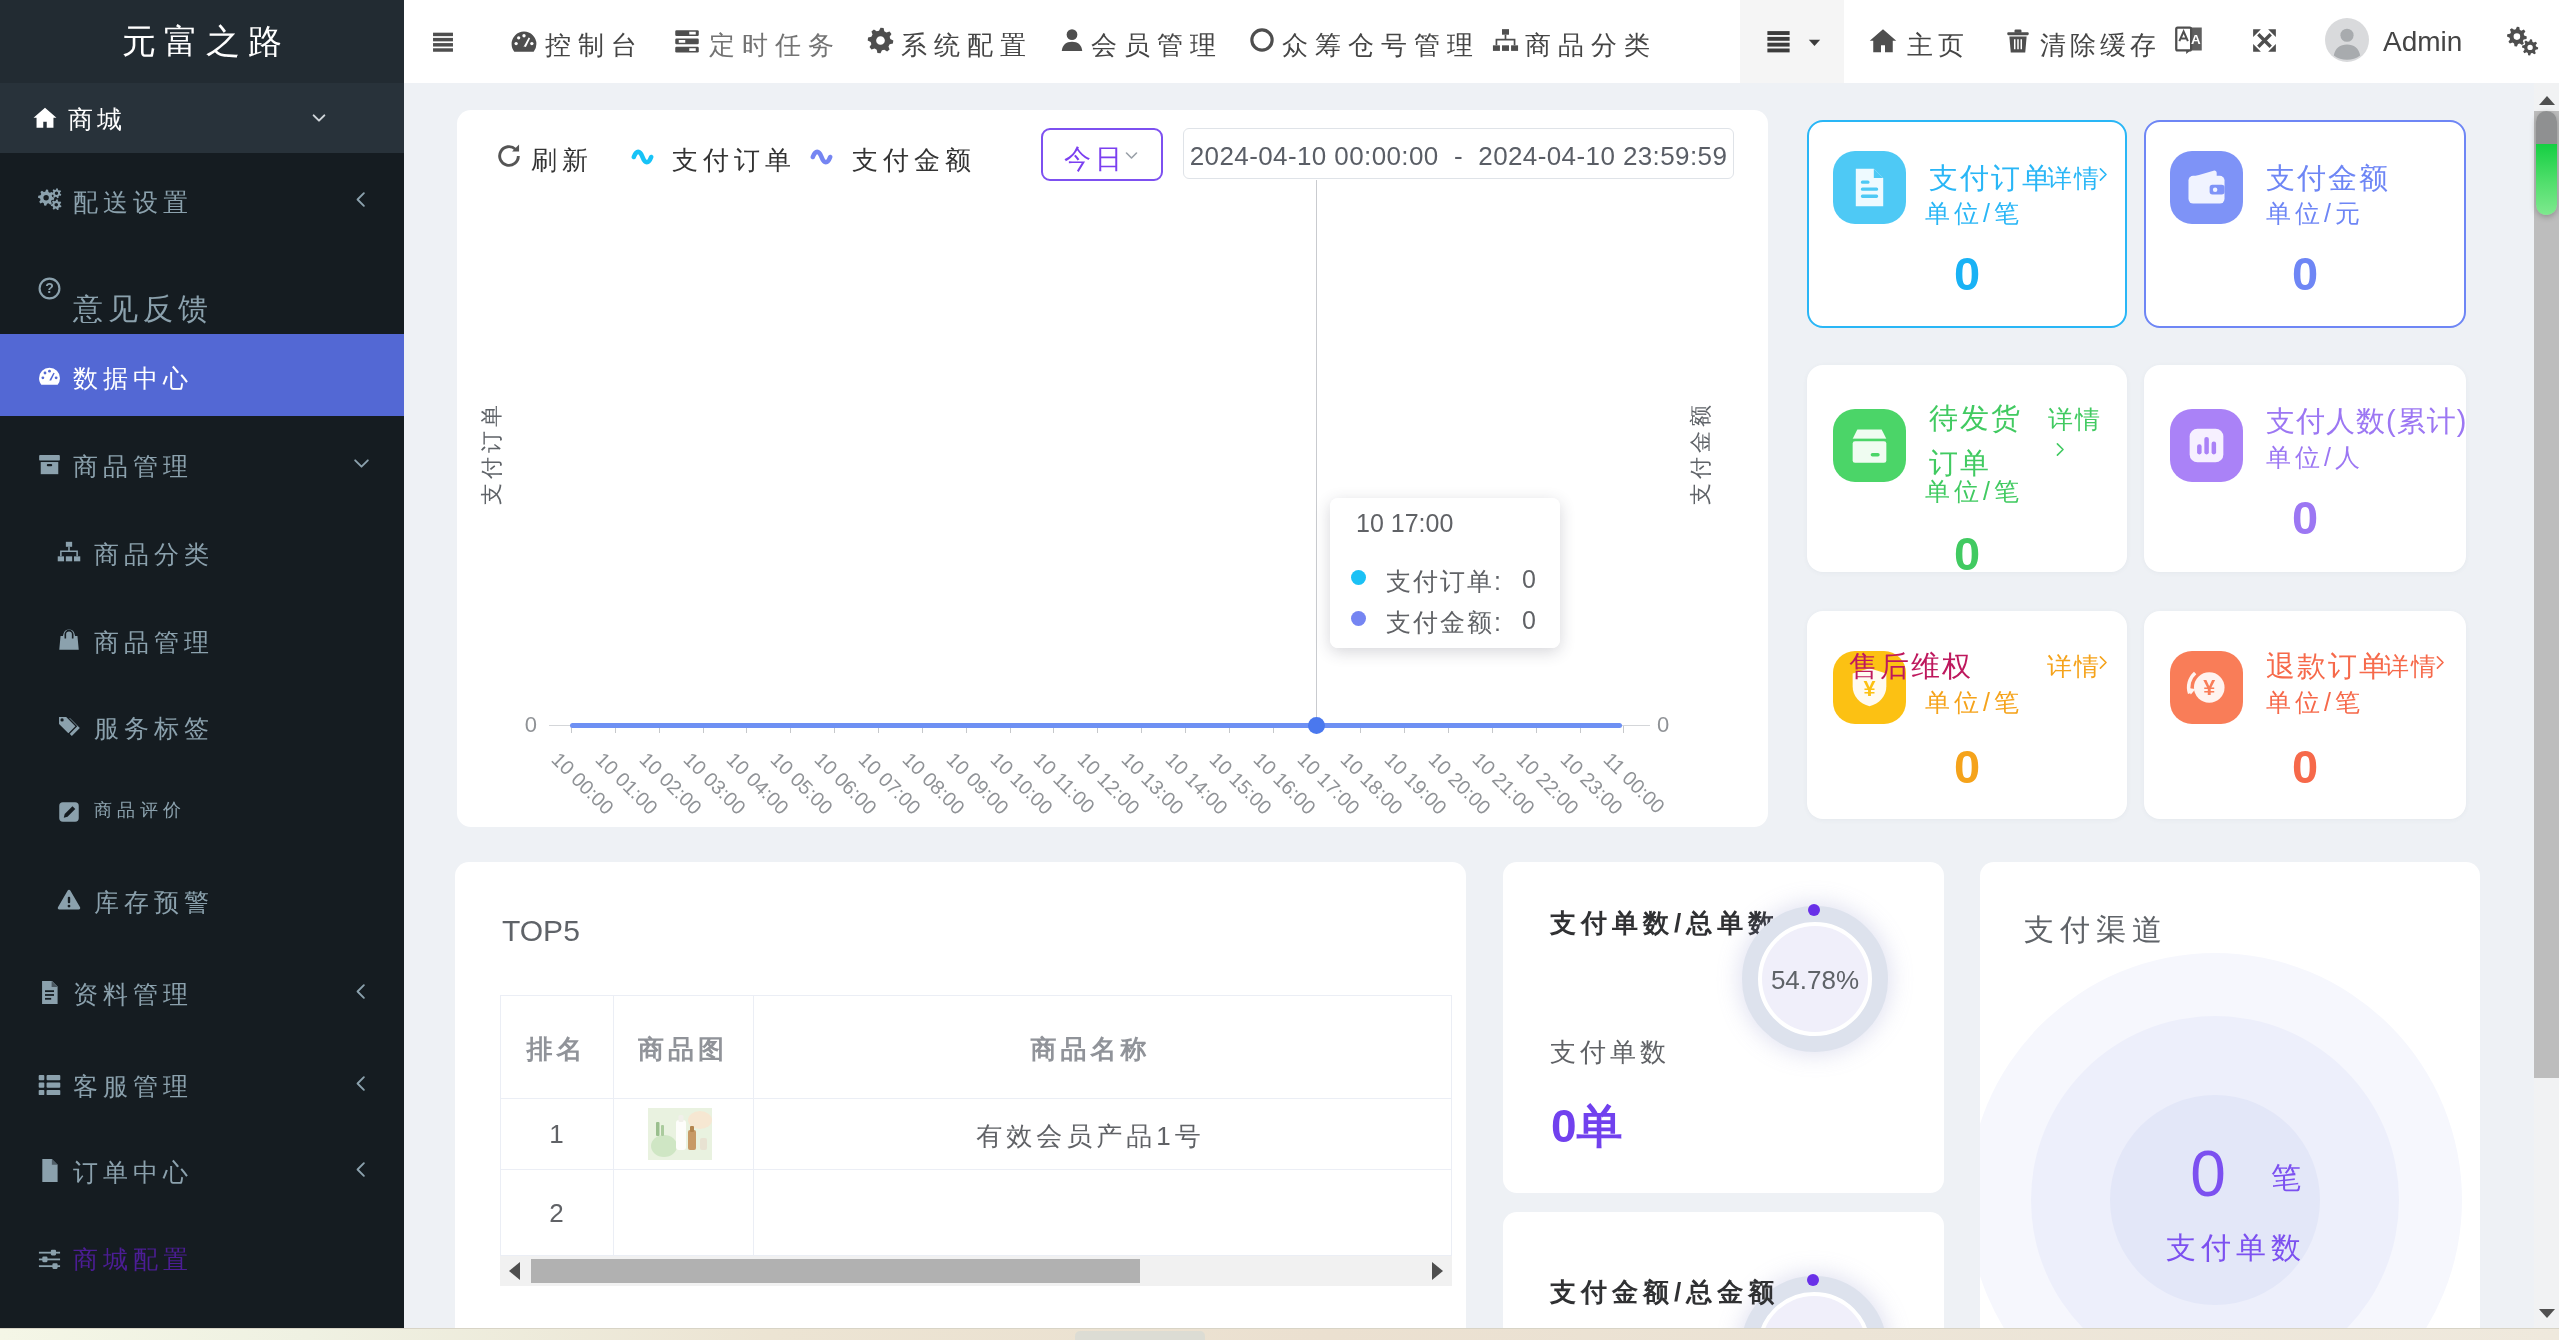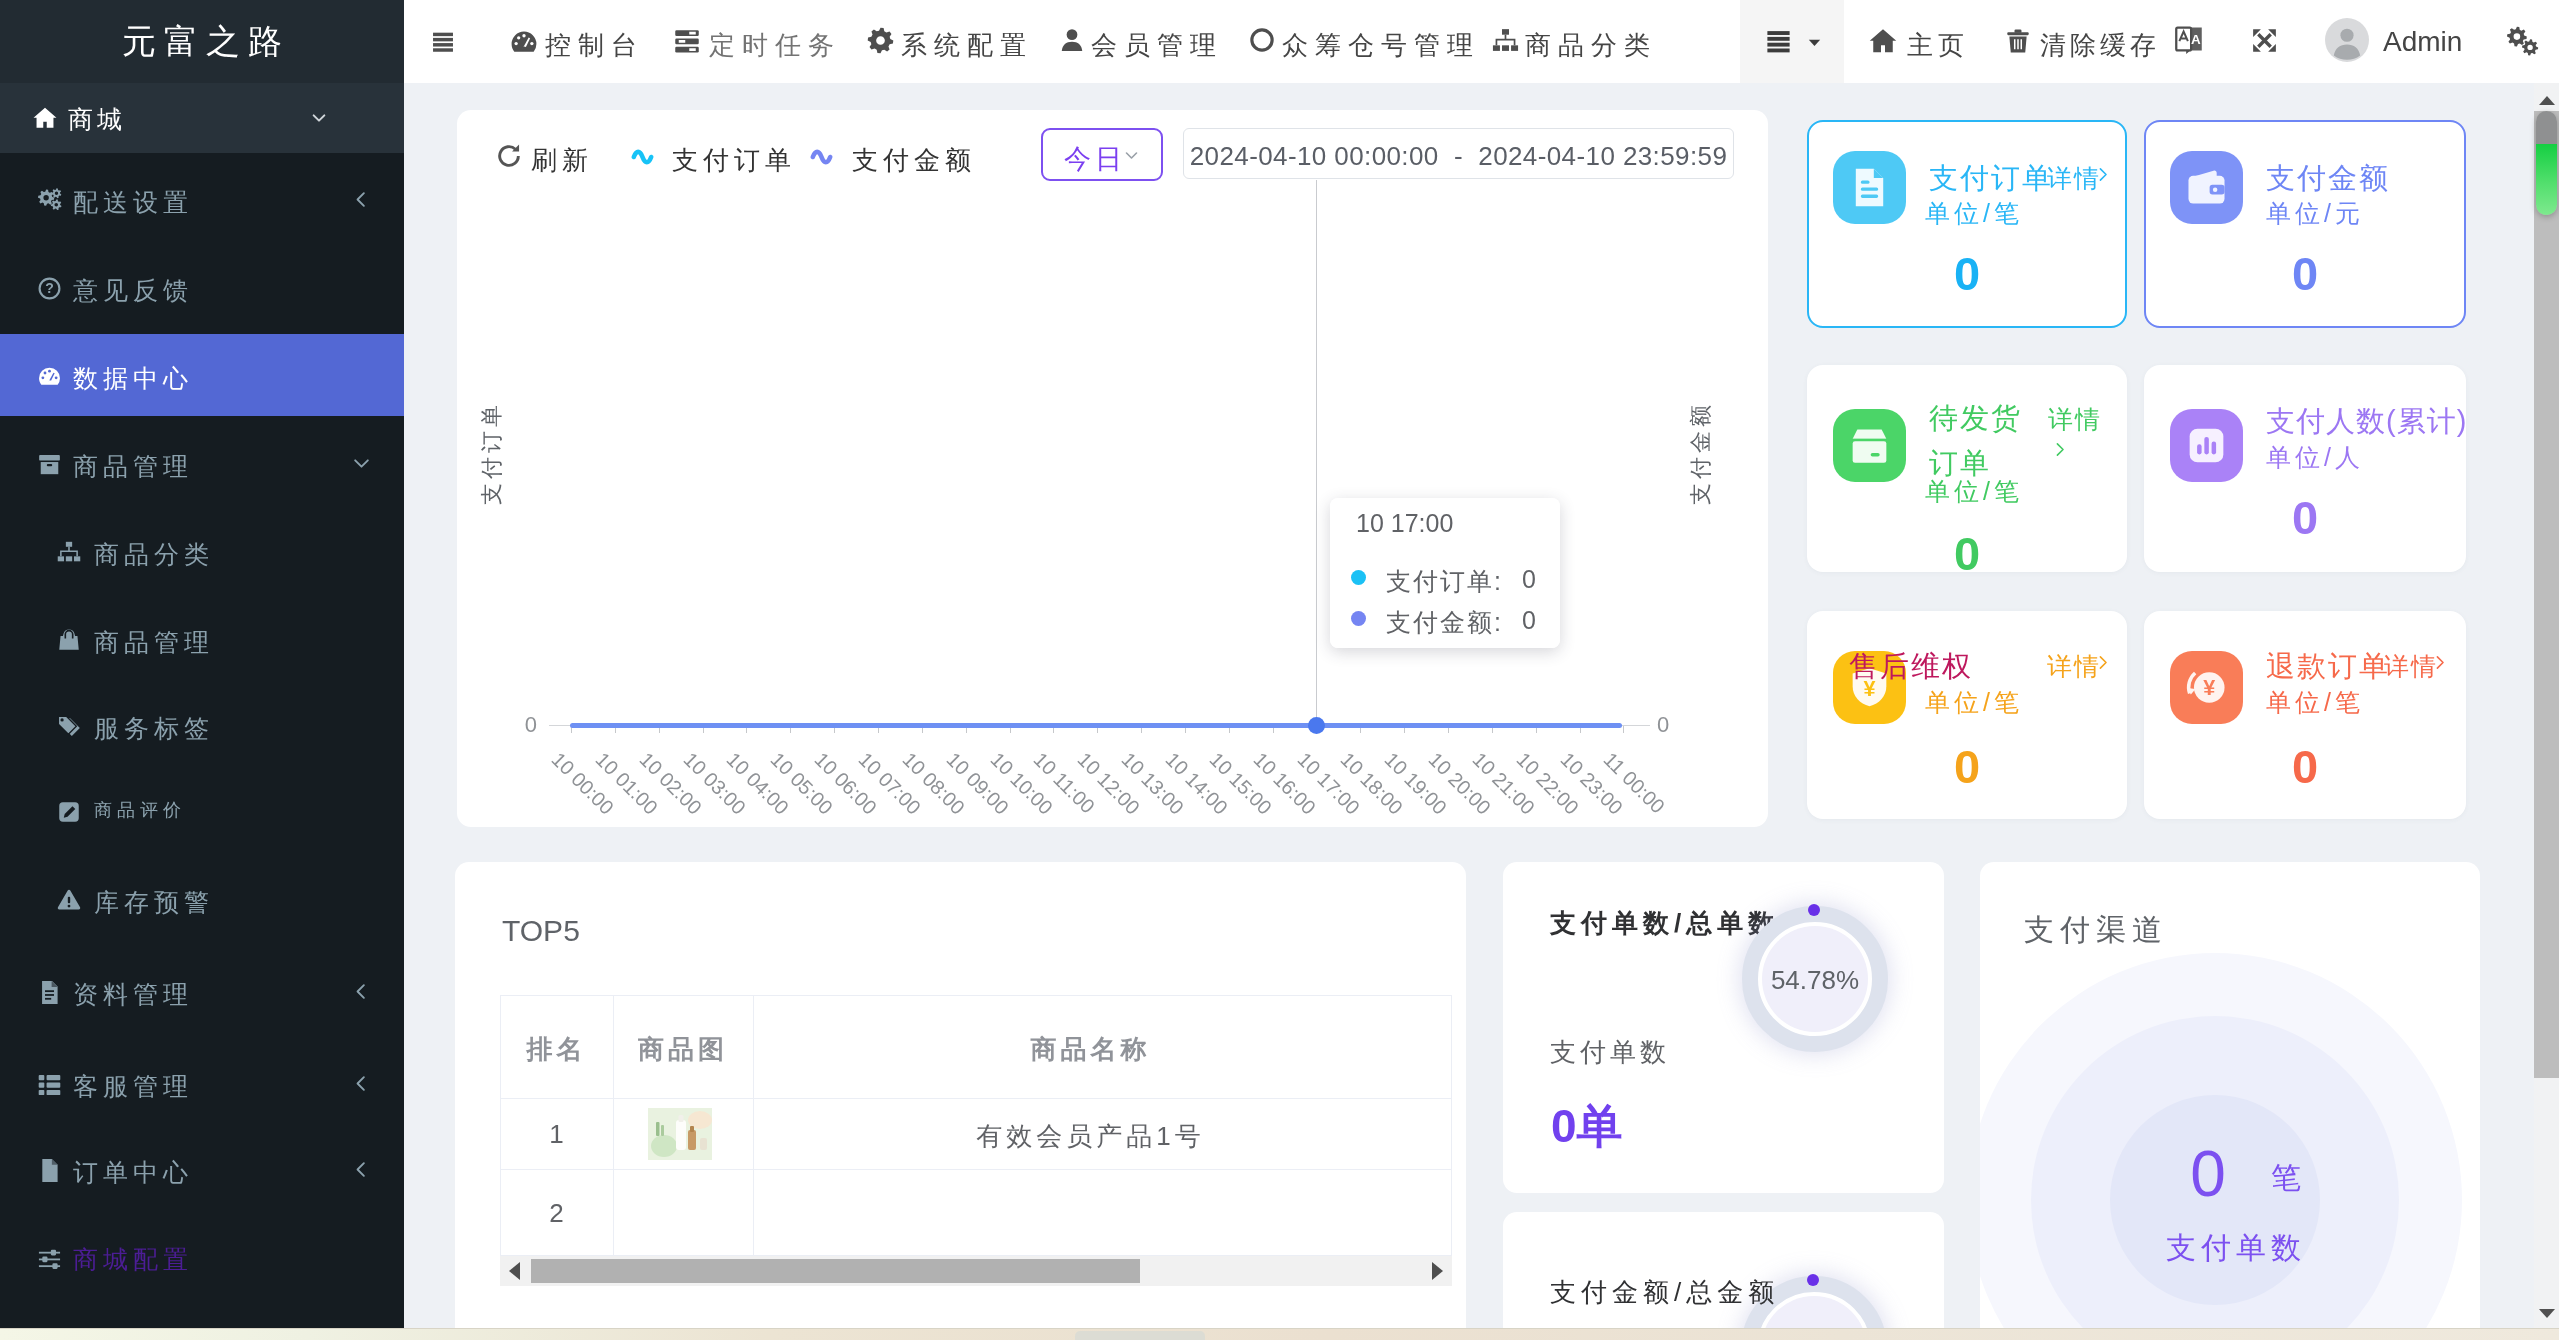--- a/index.html
+++ b/index.html
@@ -24,21 +24,21 @@
       <path d="M18.00 11.00 L19.32 11.18 L19.52 12.65 L20.33 13.19 L21.75 12.81 L22.43 13.95 L21.41 15.02 L21.49 15.99 L22.68 16.87 L22.21 18.11 L20.74 17.98 L20.03 18.65 L20.08 20.12 L18.81 20.53 L18.00 19.30 L17.04 19.17 L15.92 20.12 L14.81 19.39 L15.26 17.98 L14.77 17.15 L13.32 16.87 L13.21 15.54 L14.59 15.02 L14.93 14.11 L14.25 12.81 L15.21 11.89 L16.48 12.65 L17.41 12.35Z M19.60 15.80 A1.6 1.6 0 1 0 16.40 15.80 A1.6 1.6 0 1 0 19.60 15.80 Z" fill="#8ba1ad" fill-rule="evenodd"></path>
     </svg></div>
 <div class="a" style="left:73px;top:186px;color:#8ba1ad;font-size:25px;letter-spacing:5px">配送设置</div>
 <div class="a" style="left:352px;top:190px"><svg width="19" height="19" viewBox="0 0 24 24">
       <path d="M15 4 L7 12 L15 20" fill="none" stroke="#8ba1ad" stroke-width="2.4" stroke-linecap="round" stroke-linejoin="round"></path>
     </svg></div>
 <div class="a" style="left:36px;top:275px"><svg width="27" height="27" viewBox="0 0 24 24">
       <circle cx="12" cy="12" r="8.8" fill="none" stroke="#8ba1ad" stroke-width="1.9"></circle>
       <text x="12" y="16.4" font-size="12.5" font-weight="bold" text-anchor="middle" fill="#8ba1ad" font-family="Liberation Sans">?</text>
     </svg></div>
-<div class="a" style="left:73px;top:274px;color:#8ba1ad;font-size:25px;letter-spacing:5px">意见反馈</div>
+<div class="a" style="left:73px;top:289px;color:#8ba1ad;font-size:30px;letter-spacing:5px">意见反馈</div>
 <div class="a" style="left:36px;top:363px"><svg width="27" height="27" viewBox="0 0 24 24">
       <path d="M12 4.2a9.3 9.3 0 0 0-9.3 9.3c0 2.2.77 4.2 2.05 5.8h14.5a9.25 9.25 0 0 0 2.05-5.8A9.3 9.3 0 0 0 12 4.2z" fill="#ffffff"></path>
       <circle cx="6.1" cy="13.2" r="1.25" fill="#5368d4"></circle>
       <circle cx="8" cy="8.9" r="1.25" fill="#5368d4"></circle>
       <circle cx="12" cy="7.3" r="1.25" fill="#5368d4"></circle>
       <circle cx="17.9" cy="13.2" r="1.25" fill="#5368d4"></circle>
       <path d="M11 16.9l4.5-8.3 1.1.6-3.9 8z" fill="#5368d4"></path>
       <circle cx="12.2" cy="16.9" r="1.6" fill="#ffffff"></circle>
     </svg></div>
 <div class="a" style="left:73px;top:362px;color:#ffffff;font-size:25px;letter-spacing:5px">数据中心</div>
@@ -420,21 +420,21 @@
 <div class="a" style="left:1550px;top:906px;color:#303133;font-size:26px;letter-spacing:5px;font-weight:bold">支付单数/总单数</div>
 <div class="a" style="left:1742px;top:906px;width:146px;height:146px;border-radius:50%;background:#fff;border:16px solid #dde2ed;box-shadow:0 0 22px 3px rgba(148,152,205,.28)"></div>
 <div class="a" style="left:1762px;top:926px;width:106px;height:106px;border-radius:50%;background:#f0effa"></div>
 <div class="a" style="left:1742px;top:965px;width:146px;text-align:center;color:#5f6368;font-size:26px">54.78%</div>
 <div class="a" style="left:1808px;top:904px;width:12px;height:12px;border-radius:50%;background:#6930e8"></div>
 <div class="a" style="left:1550px;top:1035px;color:#606266;font-size:26px;letter-spacing:4px">支付单数</div>
 <div class="a" style="left:1551px;top:1096px;color:#7141ee;font-size:46px;font-weight:bold">0单</div>
 <div class="card" style="left:1503px;top:1212px;width:441px;height:128px;border-radius:14px 14px 0 0"></div>
 <div class="a" style="left:1741px;top:1276px;width:146px;height:146px;border-radius:50%;background:#fff;border:16px solid #dde2ed;box-shadow:0 0 22px 3px rgba(148,152,205,.28)"></div>
 <div class="a" style="left:1761px;top:1296px;width:106px;height:106px;border-radius:50%;background:#f0effa"></div>
-<div class="a" style="left:1550px;top:1275px;color:#303133;font-size:26px;letter-spacing:5px;font-weight:normal">支付金额/总金额</div>
+<div class="a" style="left:1550px;top:1275px;color:#303133;font-size:26px;letter-spacing:5px;font-weight:bold">支付金额/总金额</div>
 <div class="a" style="left:1807px;top:1274px;width:12px;height:12px;border-radius:50%;background:#6930e8"></div>
 <div class="a" style="left:1980px;top:862px;width:500px;height:467px;background:#fff;border-radius:14px 14px 0 0;overflow:hidden">
 <div style="position:absolute;left:-12px;top:91px;width:494px;height:494px;border-radius:50%;background:#f6f7fd"></div>
 <div style="position:absolute;left:51px;top:154px;width:368px;height:368px;border-radius:50%;background:#edeffb"></div>
 <div style="position:absolute;left:130px;top:233px;width:210px;height:210px;border-radius:50%;background:#e3e7f8"></div>
 <div style="position:absolute;left:44px;top:48px;color:#5f6368;font-size:30px;letter-spacing:6px">支付渠道</div>
 <div style="position:absolute;left:193px;top:275px;width:70px;text-align:center;color:#7c50f0;font-size:64px">0</div>
 <div style="position:absolute;left:291px;top:296px;color:#7c50f0;font-size:30px">笔</div>
 <div style="position:absolute;left:186px;top:366px;color:#7c50f0;font-size:30px;letter-spacing:5px">支付单数</div>
 </div>

